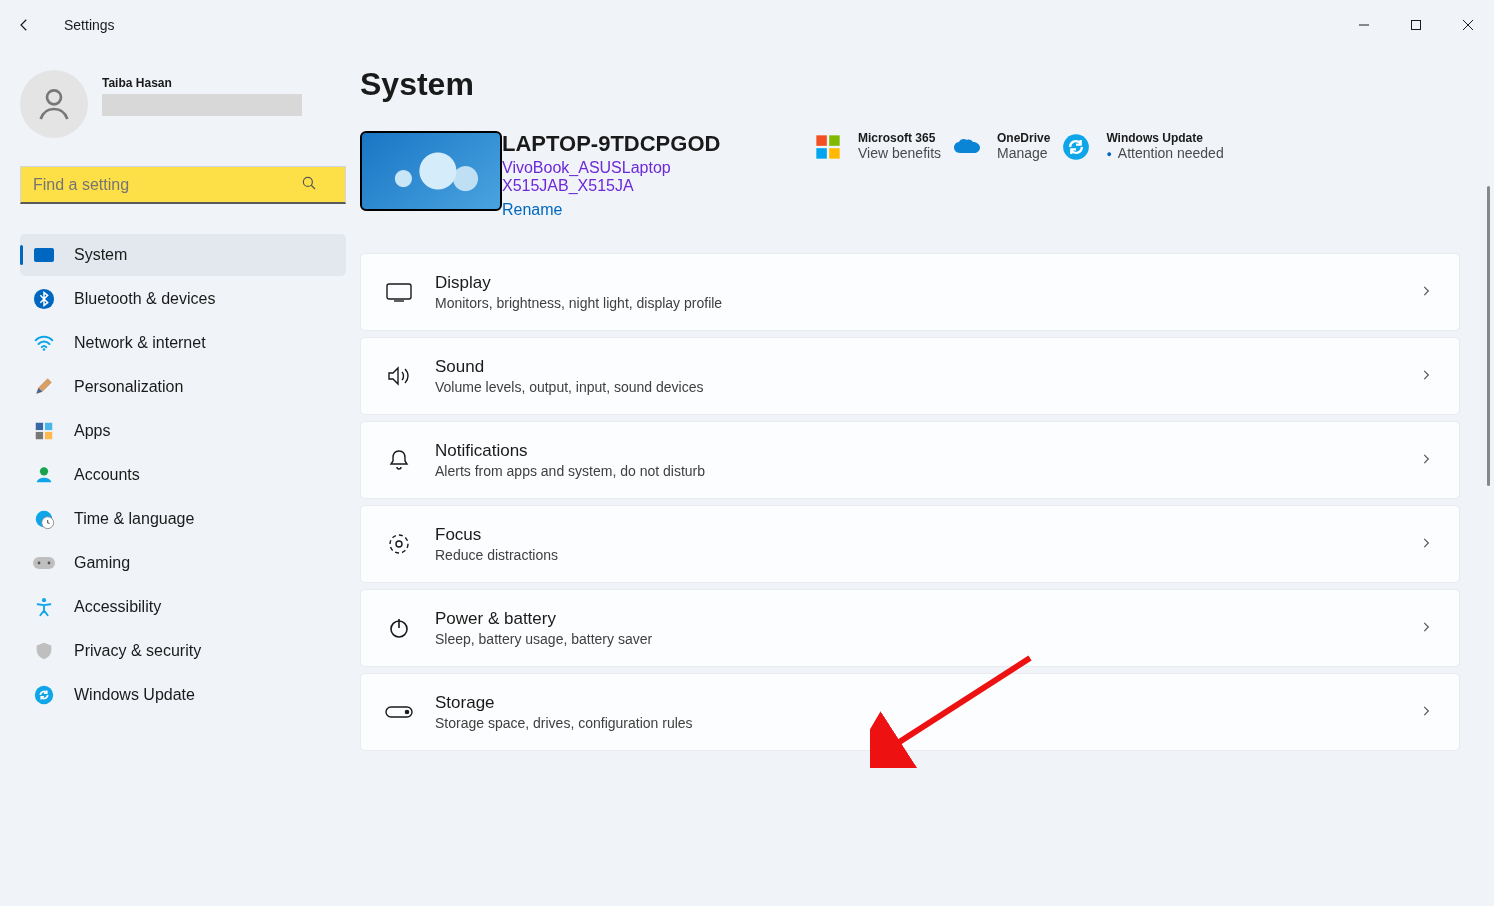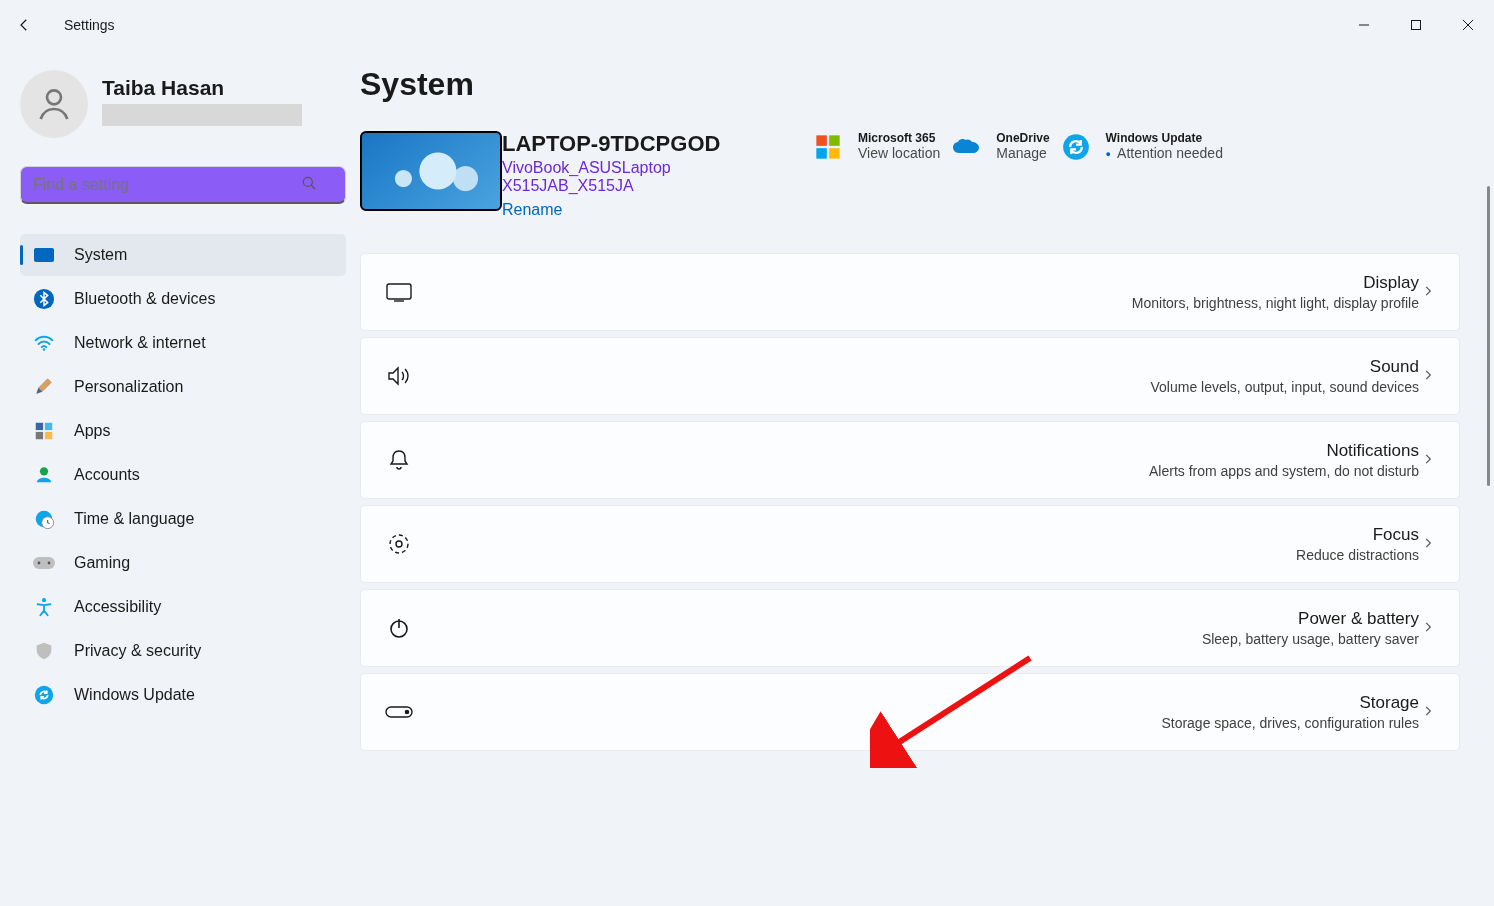--- a/index.html
+++ b/index.html
@@ -42,35 +42,35 @@
     gap: 14px;
     margin-bottom: 18px;
   }
   .avatar {
     width: 68px; height: 68px;
     border-radius: 50%;
     background: #e4e4e4;
     display:flex; align-items:center; justify-content:center;
   }
   .profile-text { display:flex; flex-direction:column; padding-top: 6px;}
-  .profile-name { font-size: 21px; font-weight: 600; }
+  .profile-name { font-size: 12px; font-weight: 600; }
   .profile-email-redacted {
     width: 200px; height: 22px; background: #d8d8d8; margin-top: 4px;
   }
   .search {
     margin-top: 10px;
     position: relative;
     margin-bottom: 30px;
   }
   .search input {
     width: 326px; height: 38px;
     border: 1px solid #cfd6de;
     border-bottom: 2px solid #5a5a5a;
-    border-radius: 7px;
-    background: #8b5cf6;
+    border-radius: 0;
+    background: #fde047;
     padding: 0 44px 0 12px;
     font-size: 16px;
     outline: none;
   }
   .search-icon {
     position: absolute;
     right: 28px; top: 50%; transform: translateY(-50%);
   }
 
   .nav { display:flex; flex-direction:column; gap:2px; }
@@ -137,21 +137,20 @@
 
   .cards { display:flex; flex-direction:column; gap:6px; padding-right: 10px; }
   .card {
     background: #fcfdfe;
     border: 1px solid #e7ebef;
     border-radius: 5px;
     display:flex; align-items:center;
     padding: 16px 24px 16px 24px;
     cursor: pointer;
     min-height: 78px;
-    text-align: right;
   }
   .card-icon { width: 28px; display:flex; align-items:center; justify-content:center; margin-right: 22px;}
   .card-txt { flex:1; }
   .card-title { font-size: 17px; }
   .card-sub { font-size: 14px; color: #404040; margin-top:2px;}
   .chev { width:16px; height:16px; }
 
   
   .annot-arrow {
     position:absolute;
@@ -356,21 +355,21 @@
         <div class="hdr-icon">
           <svg width="28" height="28" viewBox="0 0 24 24">
               <rect x="2" y="2" width="9" height="9" fill="#f25022"></rect>
               <rect x="13" y="2" width="9" height="9" fill="#7fba00"></rect>
               <rect x="2" y="13" width="9" height="9" fill="#00a4ef"></rect>
               <rect x="13" y="13" width="9" height="9" fill="#ffb900"></rect>
             </svg>
         </div>
         <div class="hdr-txt">
           <span class="hdr-lbl">Microsoft 365</span>
-          <span class="hdr-sub">View location</span>
+          <span class="hdr-sub">View benefits</span>
         </div>
       </div>
 
       <div class="hdr-tile">
         <div class="hdr-icon">
           <svg width="30" height="20" viewBox="0 0 30 20">
               <path d="M8 16c-4 0-6-3-6-5.5S4 5 7 5c1-3 5-4 8-2 2-1 5 0 6 2 3 0 7 2 7 5.5S25 16 22 16H8z" fill="#0a84d4"></path>
             </svg>
         </div>
         <div class="hdr-txt">

